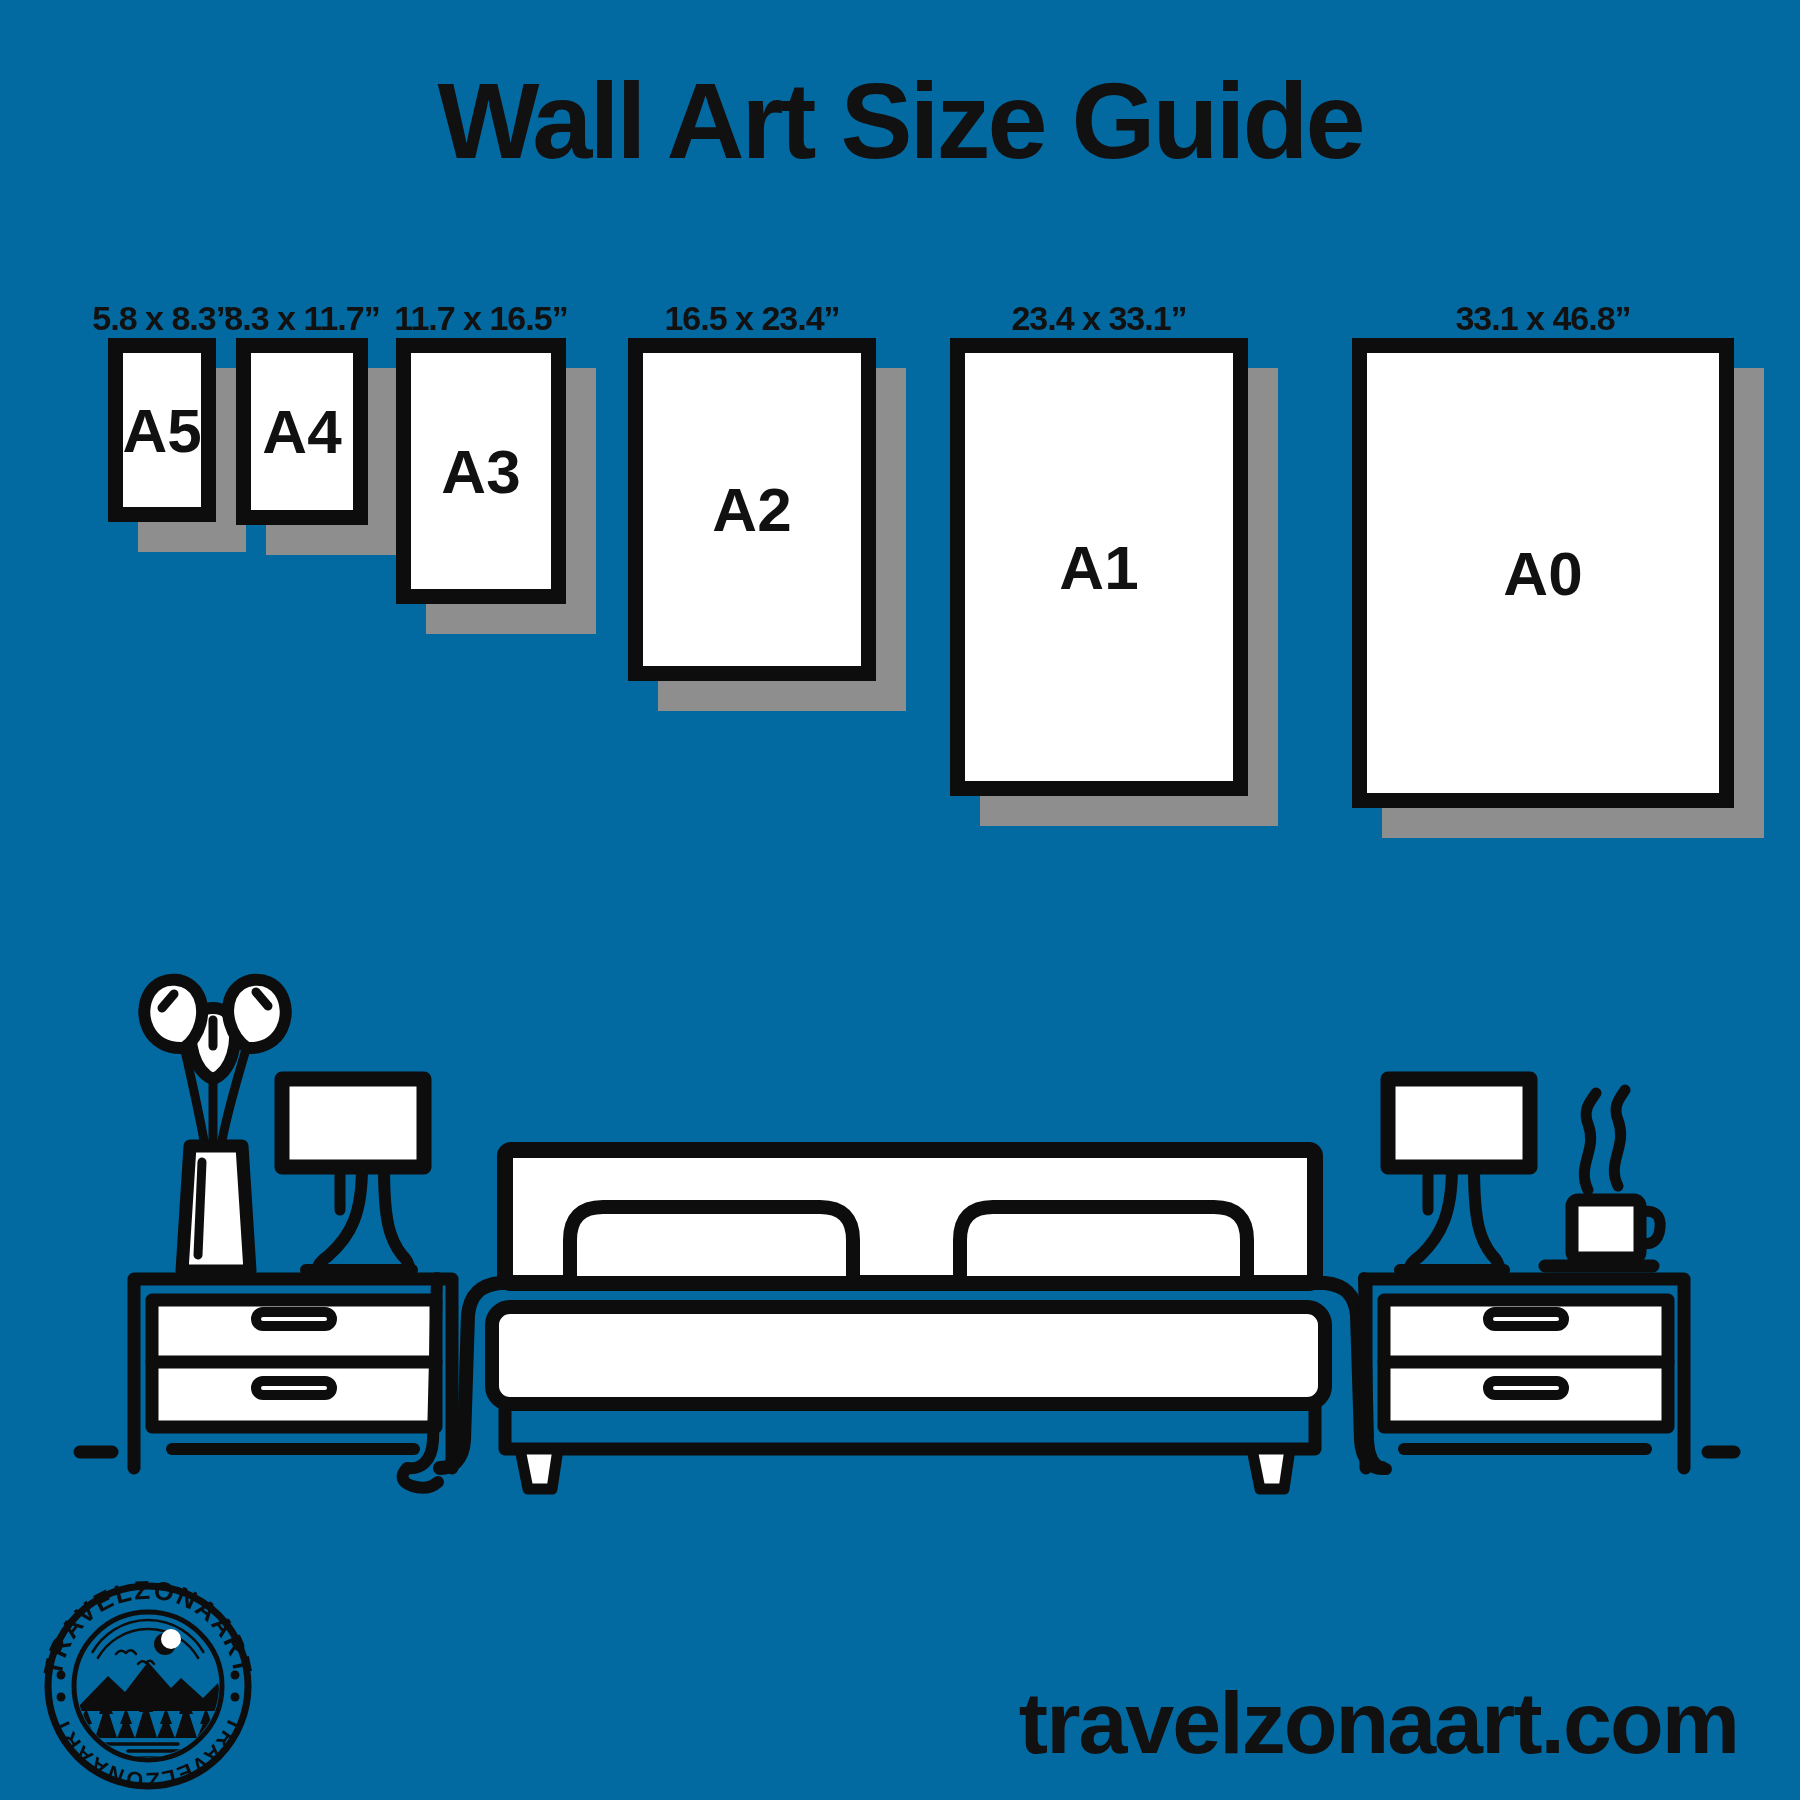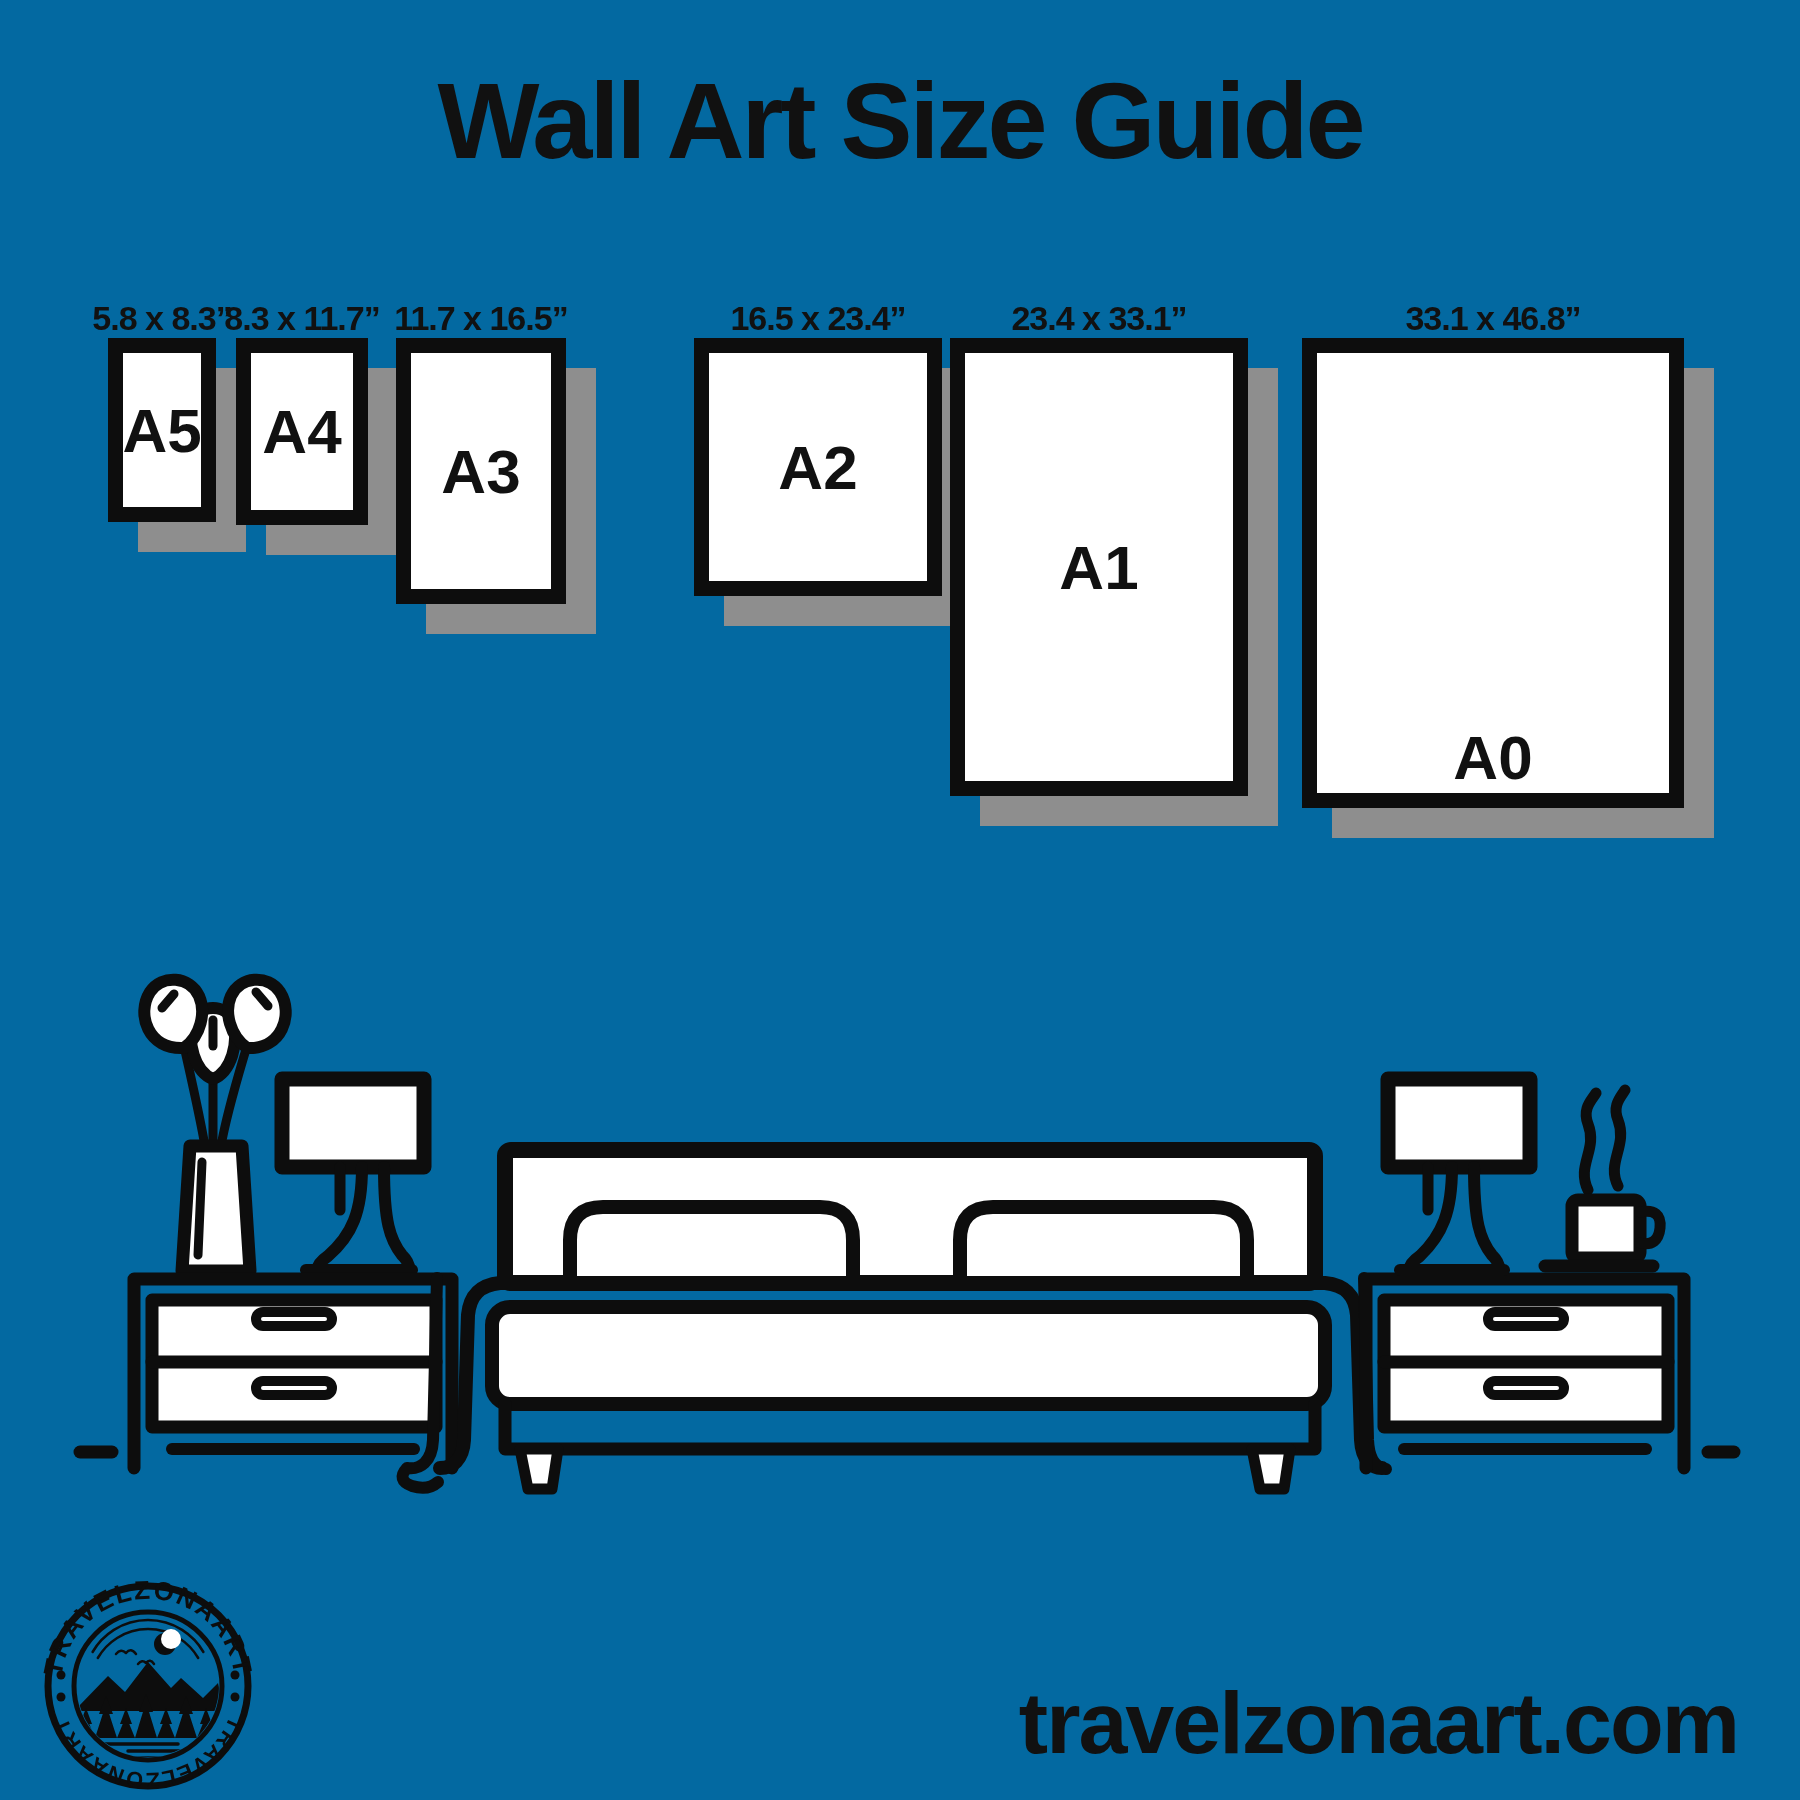--- a/index.html
+++ b/index.html
@@ -48,29 +48,29 @@
     <span class="code">A5</span>
   </div>
   <div class="frame" style="left:236px;width:132px;height:187px;align-items:center;">
     <span class="dim">8.3 x 11.7”</span>
     <span class="code">A4</span>
   </div>
   <div class="frame" style="left:396px;width:170px;height:266px;">
     <span class="dim">11.7 x 16.5”</span>
     <span class="code">A3</span>
   </div>
-  <div class="frame" style="left:694px;width:248px;height:258px;">
+  <div class="frame" style="left:628px;width:248px;height:343px;">
     <span class="dim">16.5 x 23.4”</span>
     <span class="code">A2</span>
   </div>
   <div class="frame" style="left:950px;width:298px;height:458px;">
     <span class="dim">23.4 x 33.1”</span>
     <span class="code">A1</span>
   </div>
-  <div class="frame" style="left:1302px;width:382px;height:470px;align-items:flex-end;">
+  <div class="frame" style="left:1352px;width:382px;height:470px;">
     <span class="dim">33.1 x 46.8”</span>
     <span class="code">A0</span>
   </div>
 
   <svg class="scene" viewBox="0 0 1800 1800" aria-hidden="true">
 
     <path class="stroke" stroke-width="13" d="M80,1452 H112"></path>
     <path class="stroke" stroke-width="13" d="M1708,1452 H1734"></path>
 
     <g>

